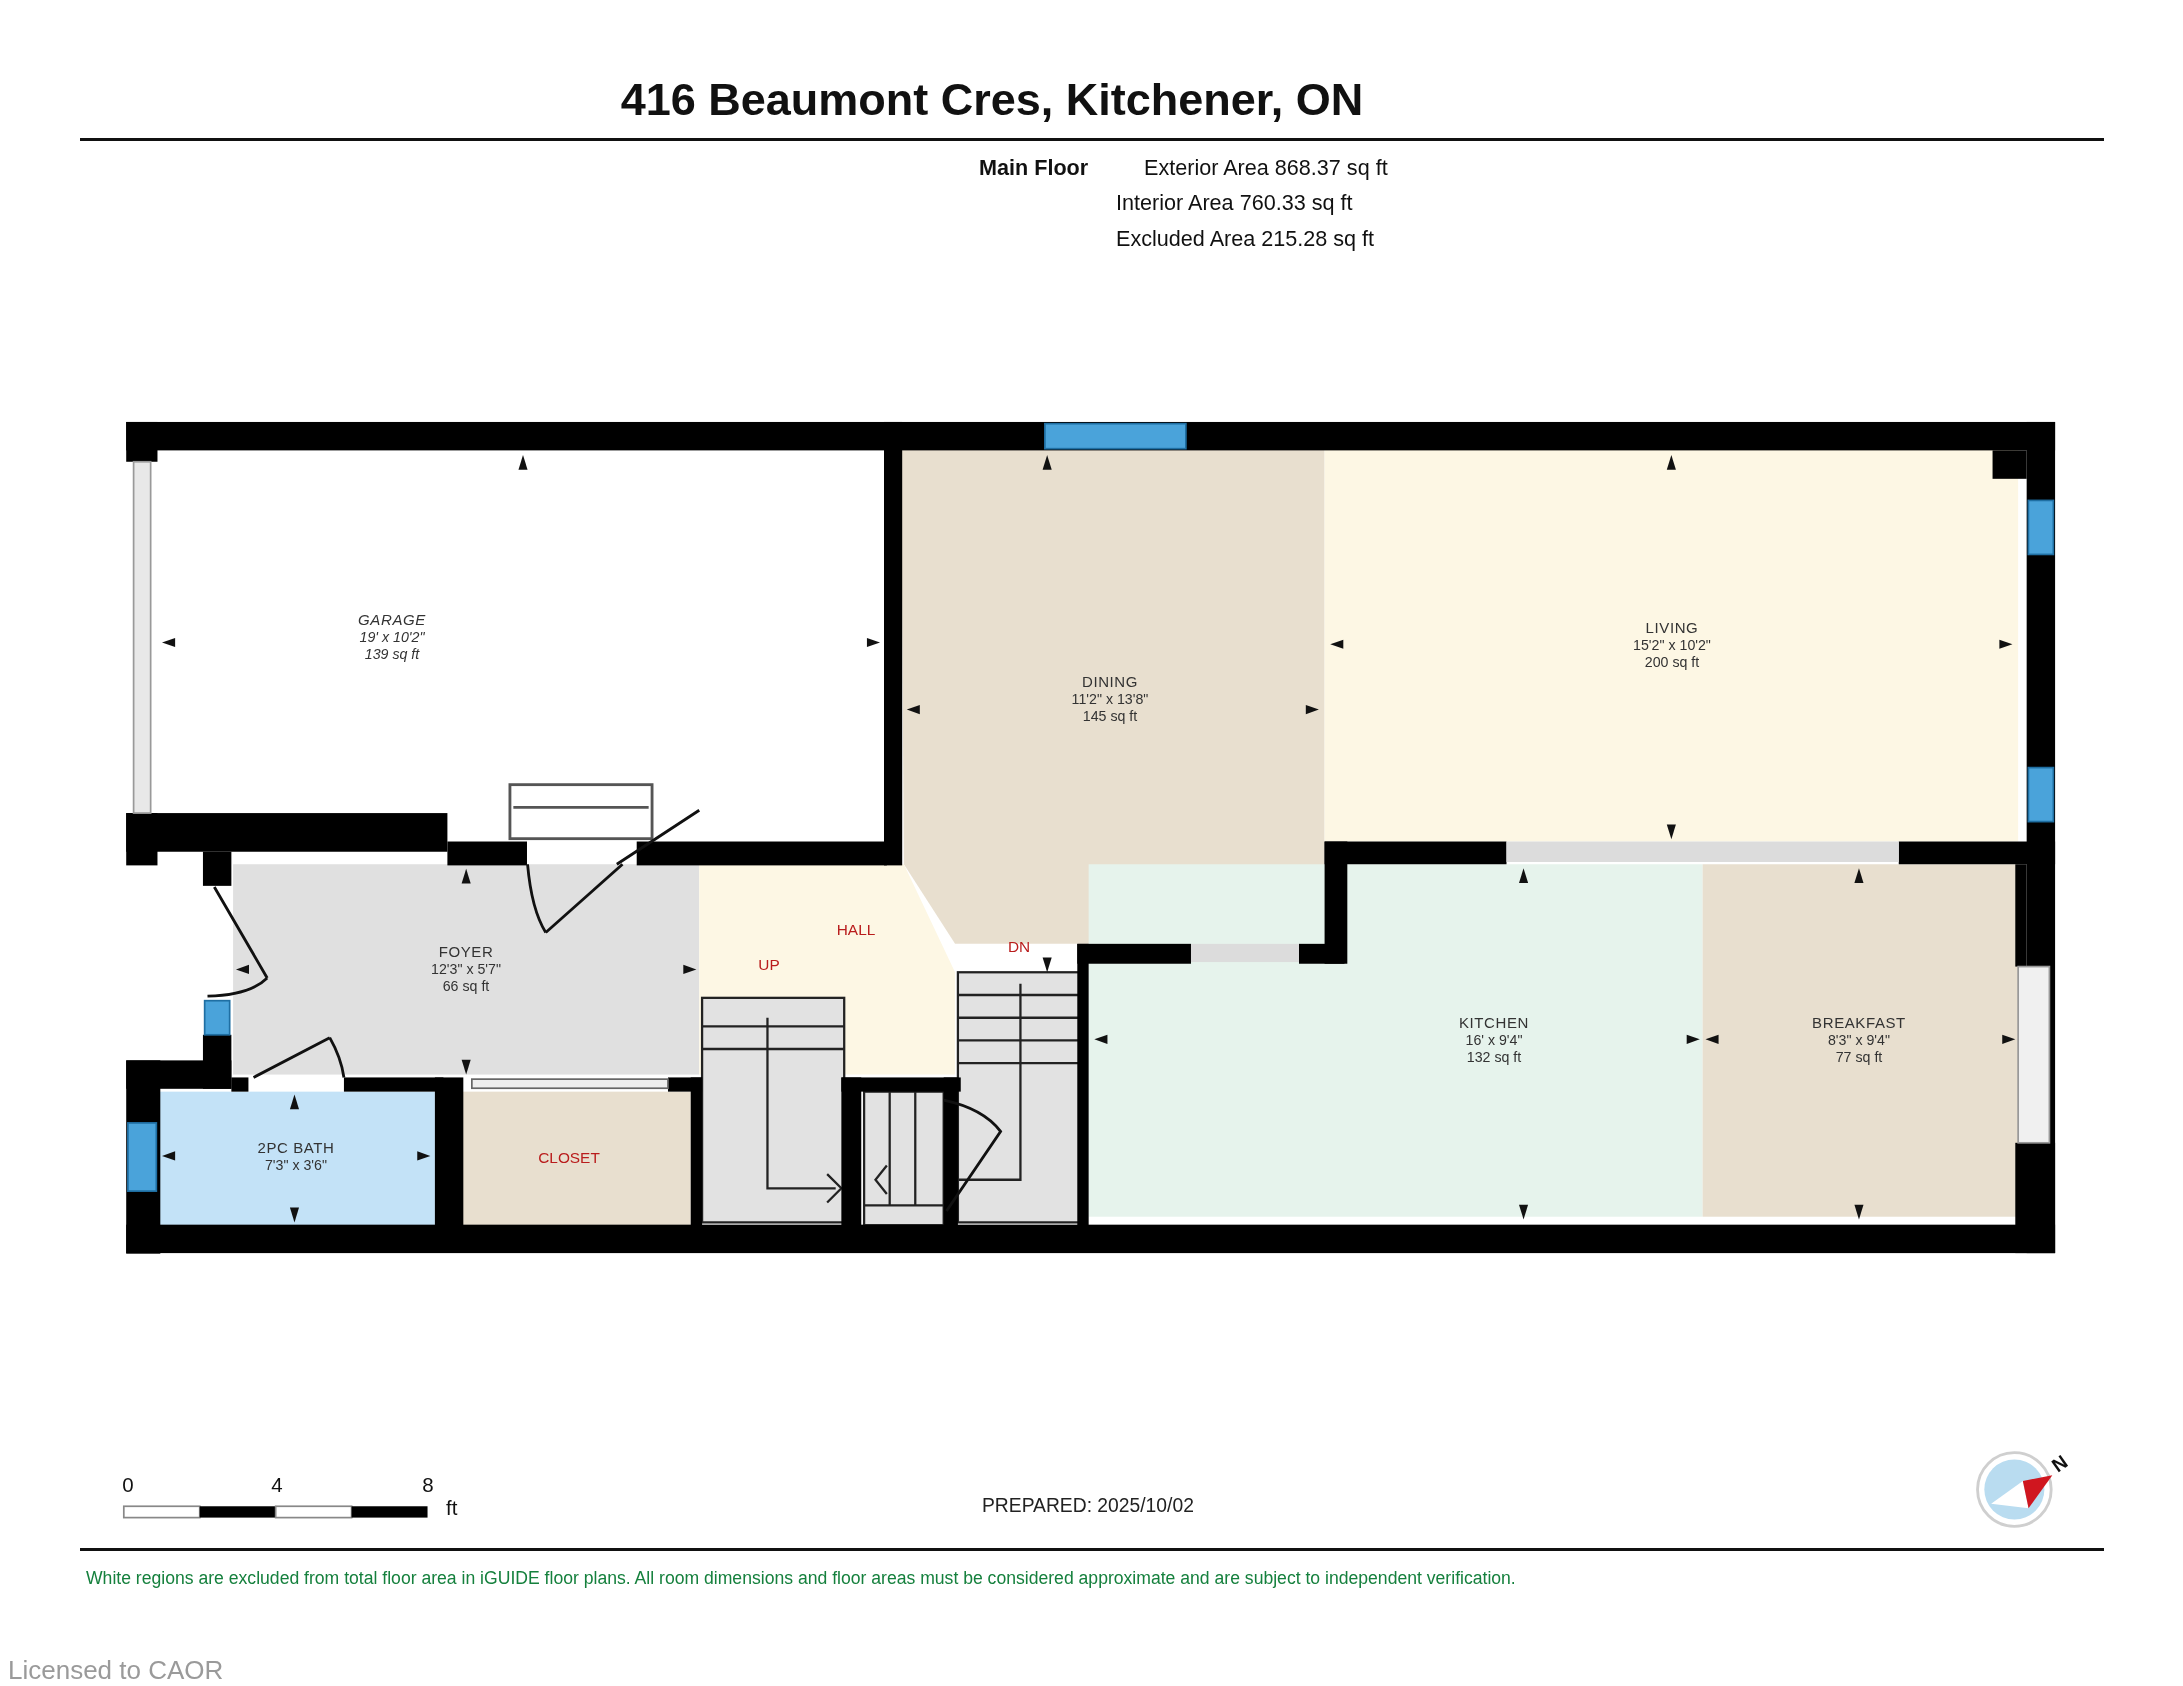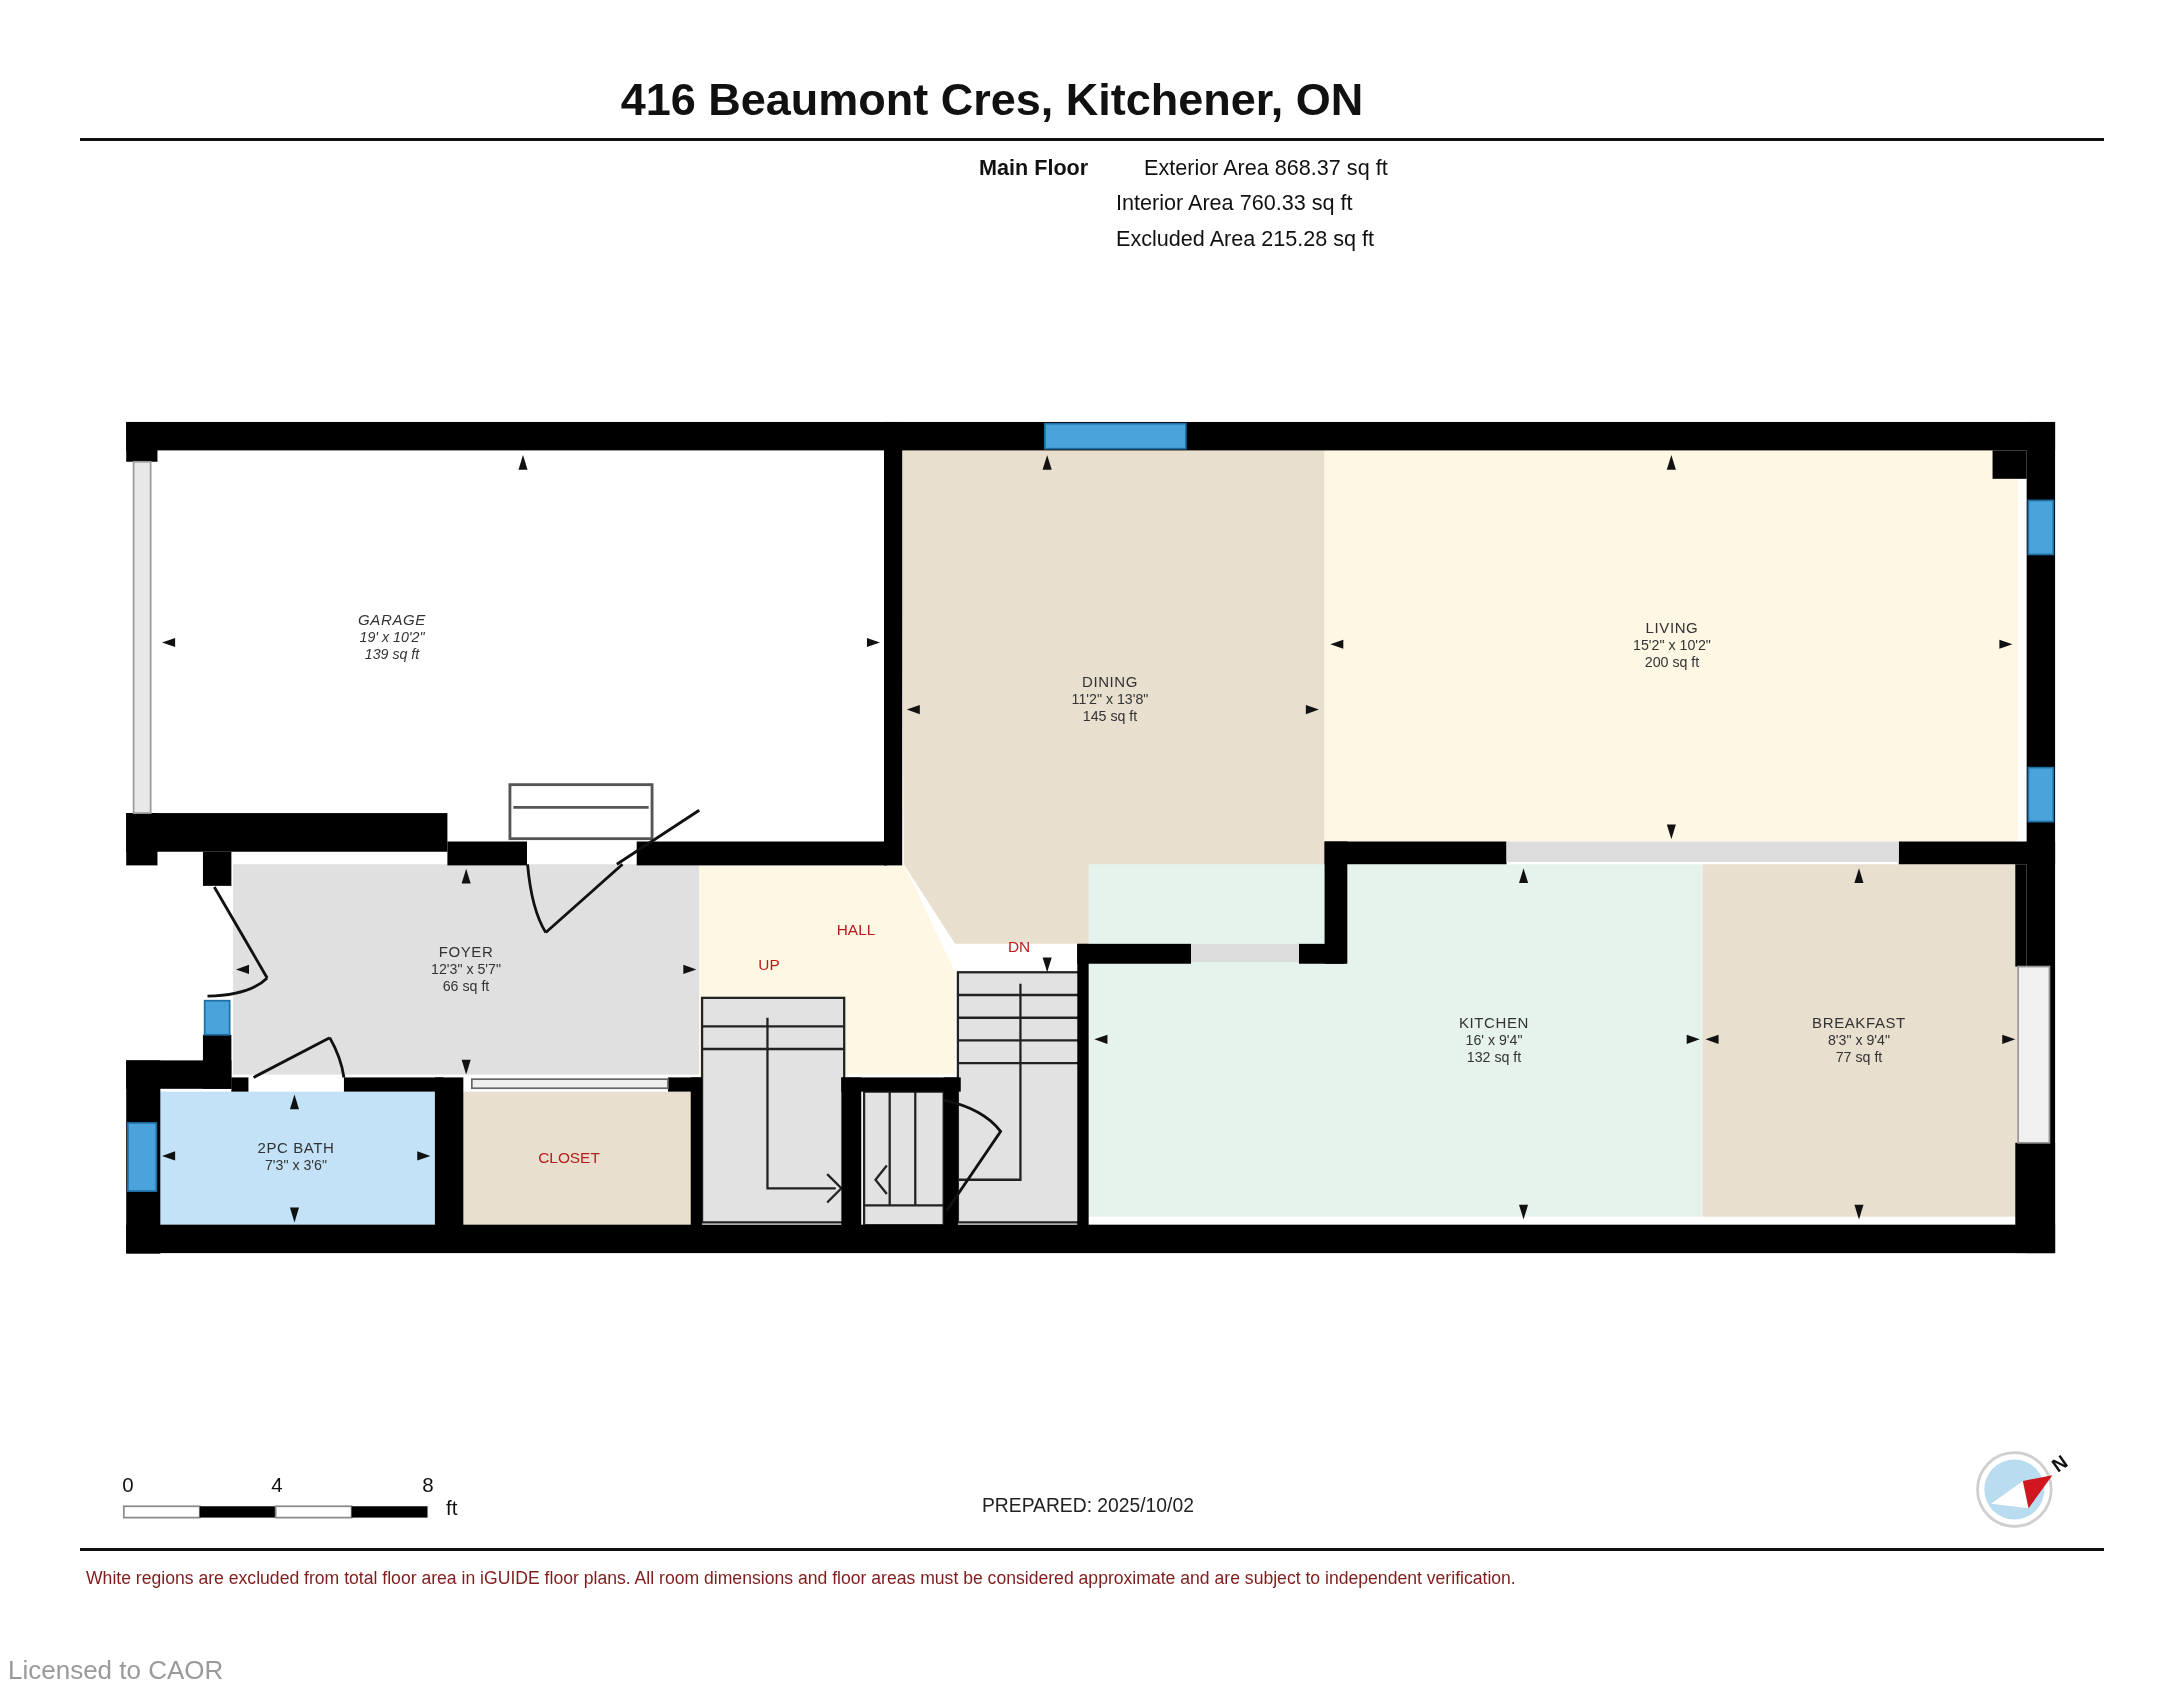--- a/index.html
+++ b/index.html
@@ -8,21 +8,21 @@
   .title { left:0; width:1984px; top:74px; text-align:center; font-size:45px; font-weight:bold; letter-spacing:0px; }
   .rule { left:80px; width:2024px; height:3.4px; background:#111; }
   .area-label { font-size:21.6px; font-weight:bold; }
   .area-line { font-size:21.6px; }
   .plan { left:0; top:0; }
   .room-text { position:absolute; text-align:center; font-size:14.2px; line-height:17.6px; color:#333; transform:translate(-50%,-50%); white-space:nowrap; }
   .room-name { font-size:15px; letter-spacing:0.6px; }
   .small-label { position:absolute; font-size:15.4px; color:#b91c1c; transform:translate(-50%,-50%); }
   .scale-nums span { position:absolute; font-size:20.5px; transform:translateX(-50%); }
   .prepared { font-size:19.3px; color:#222;text-align:center; }
-  .disclaimer { font-size:17.6px; color:#7f1d1d; }
+  .disclaimer { font-size:17.6px; color:#15803d; }
   .licensed { font-size:26px; color:#9a9a9a;text-align:center; }
 </style>
 </head>
 <body>
 
 <div class="abs title">416 Beaumont Cres, Kitchener, ON</div>
 <div class="abs rule" style="top:138px;"></div>
 
 <div class="abs area-label" style="left:979px; top:155px;">Main Floor</div>
 <div class="abs area-line" style="left:1116px; top:155px;margin-left:28px;">Exterior Area 868.37 sq ft</div>

